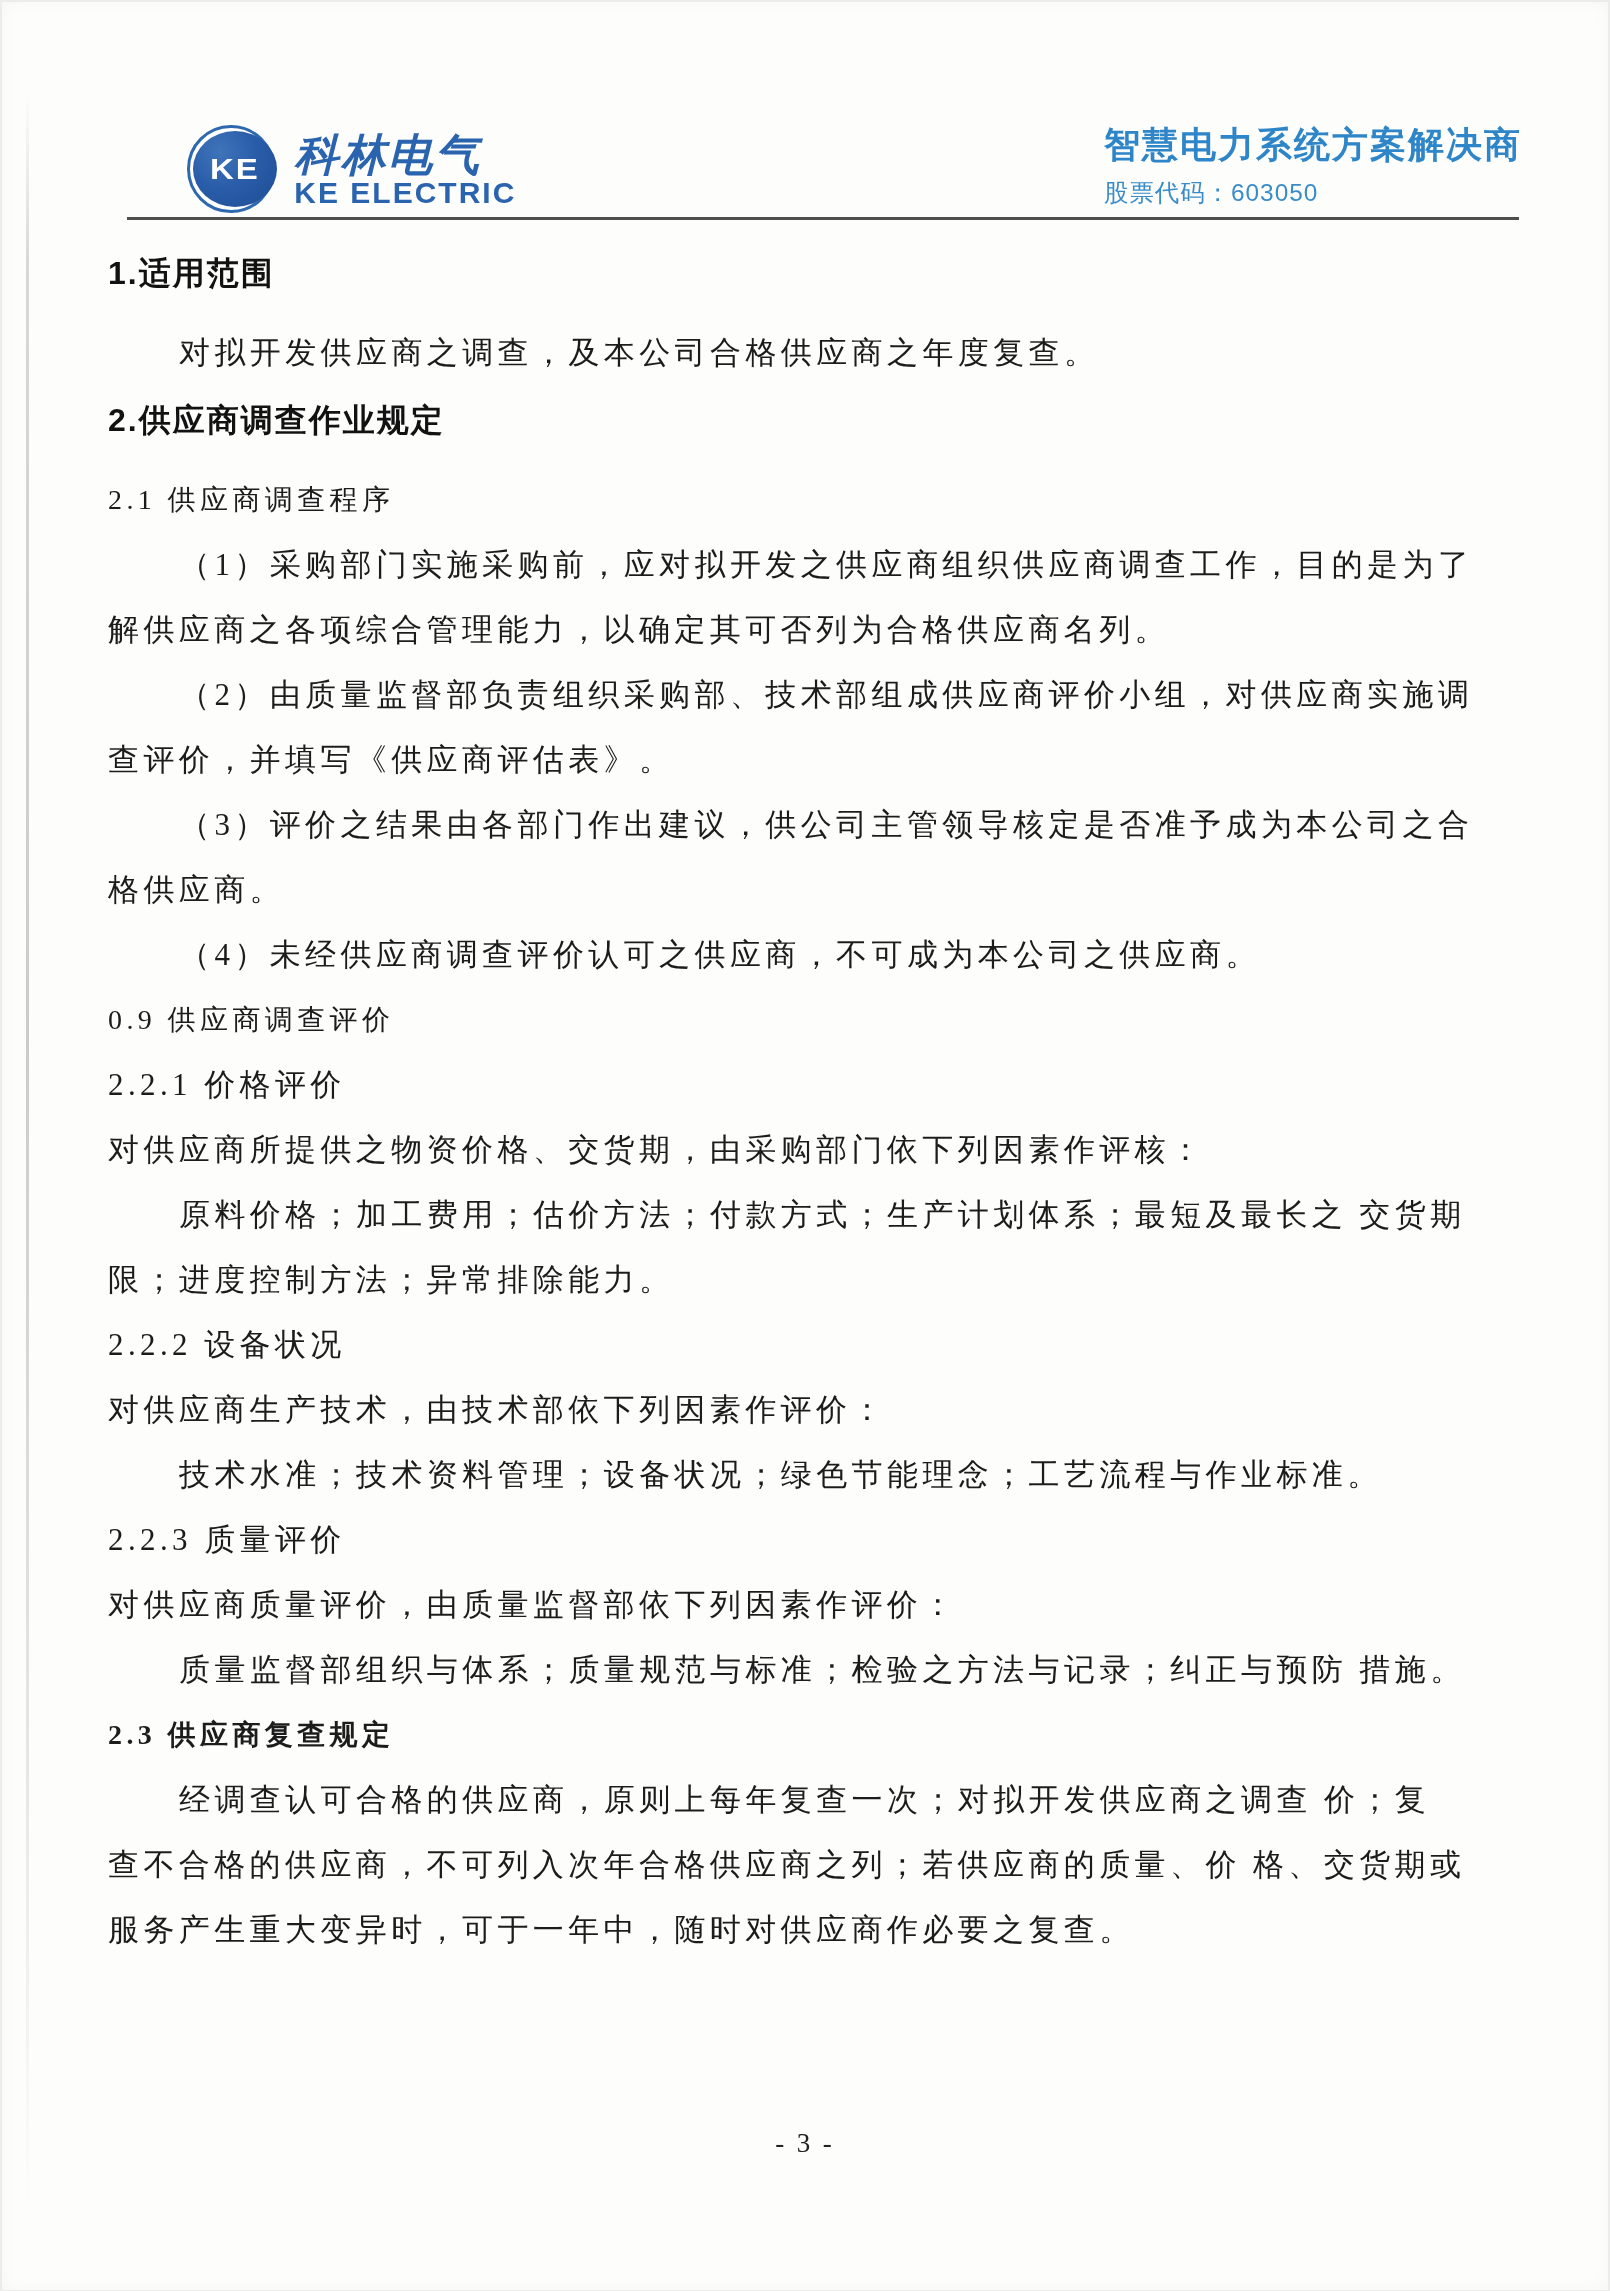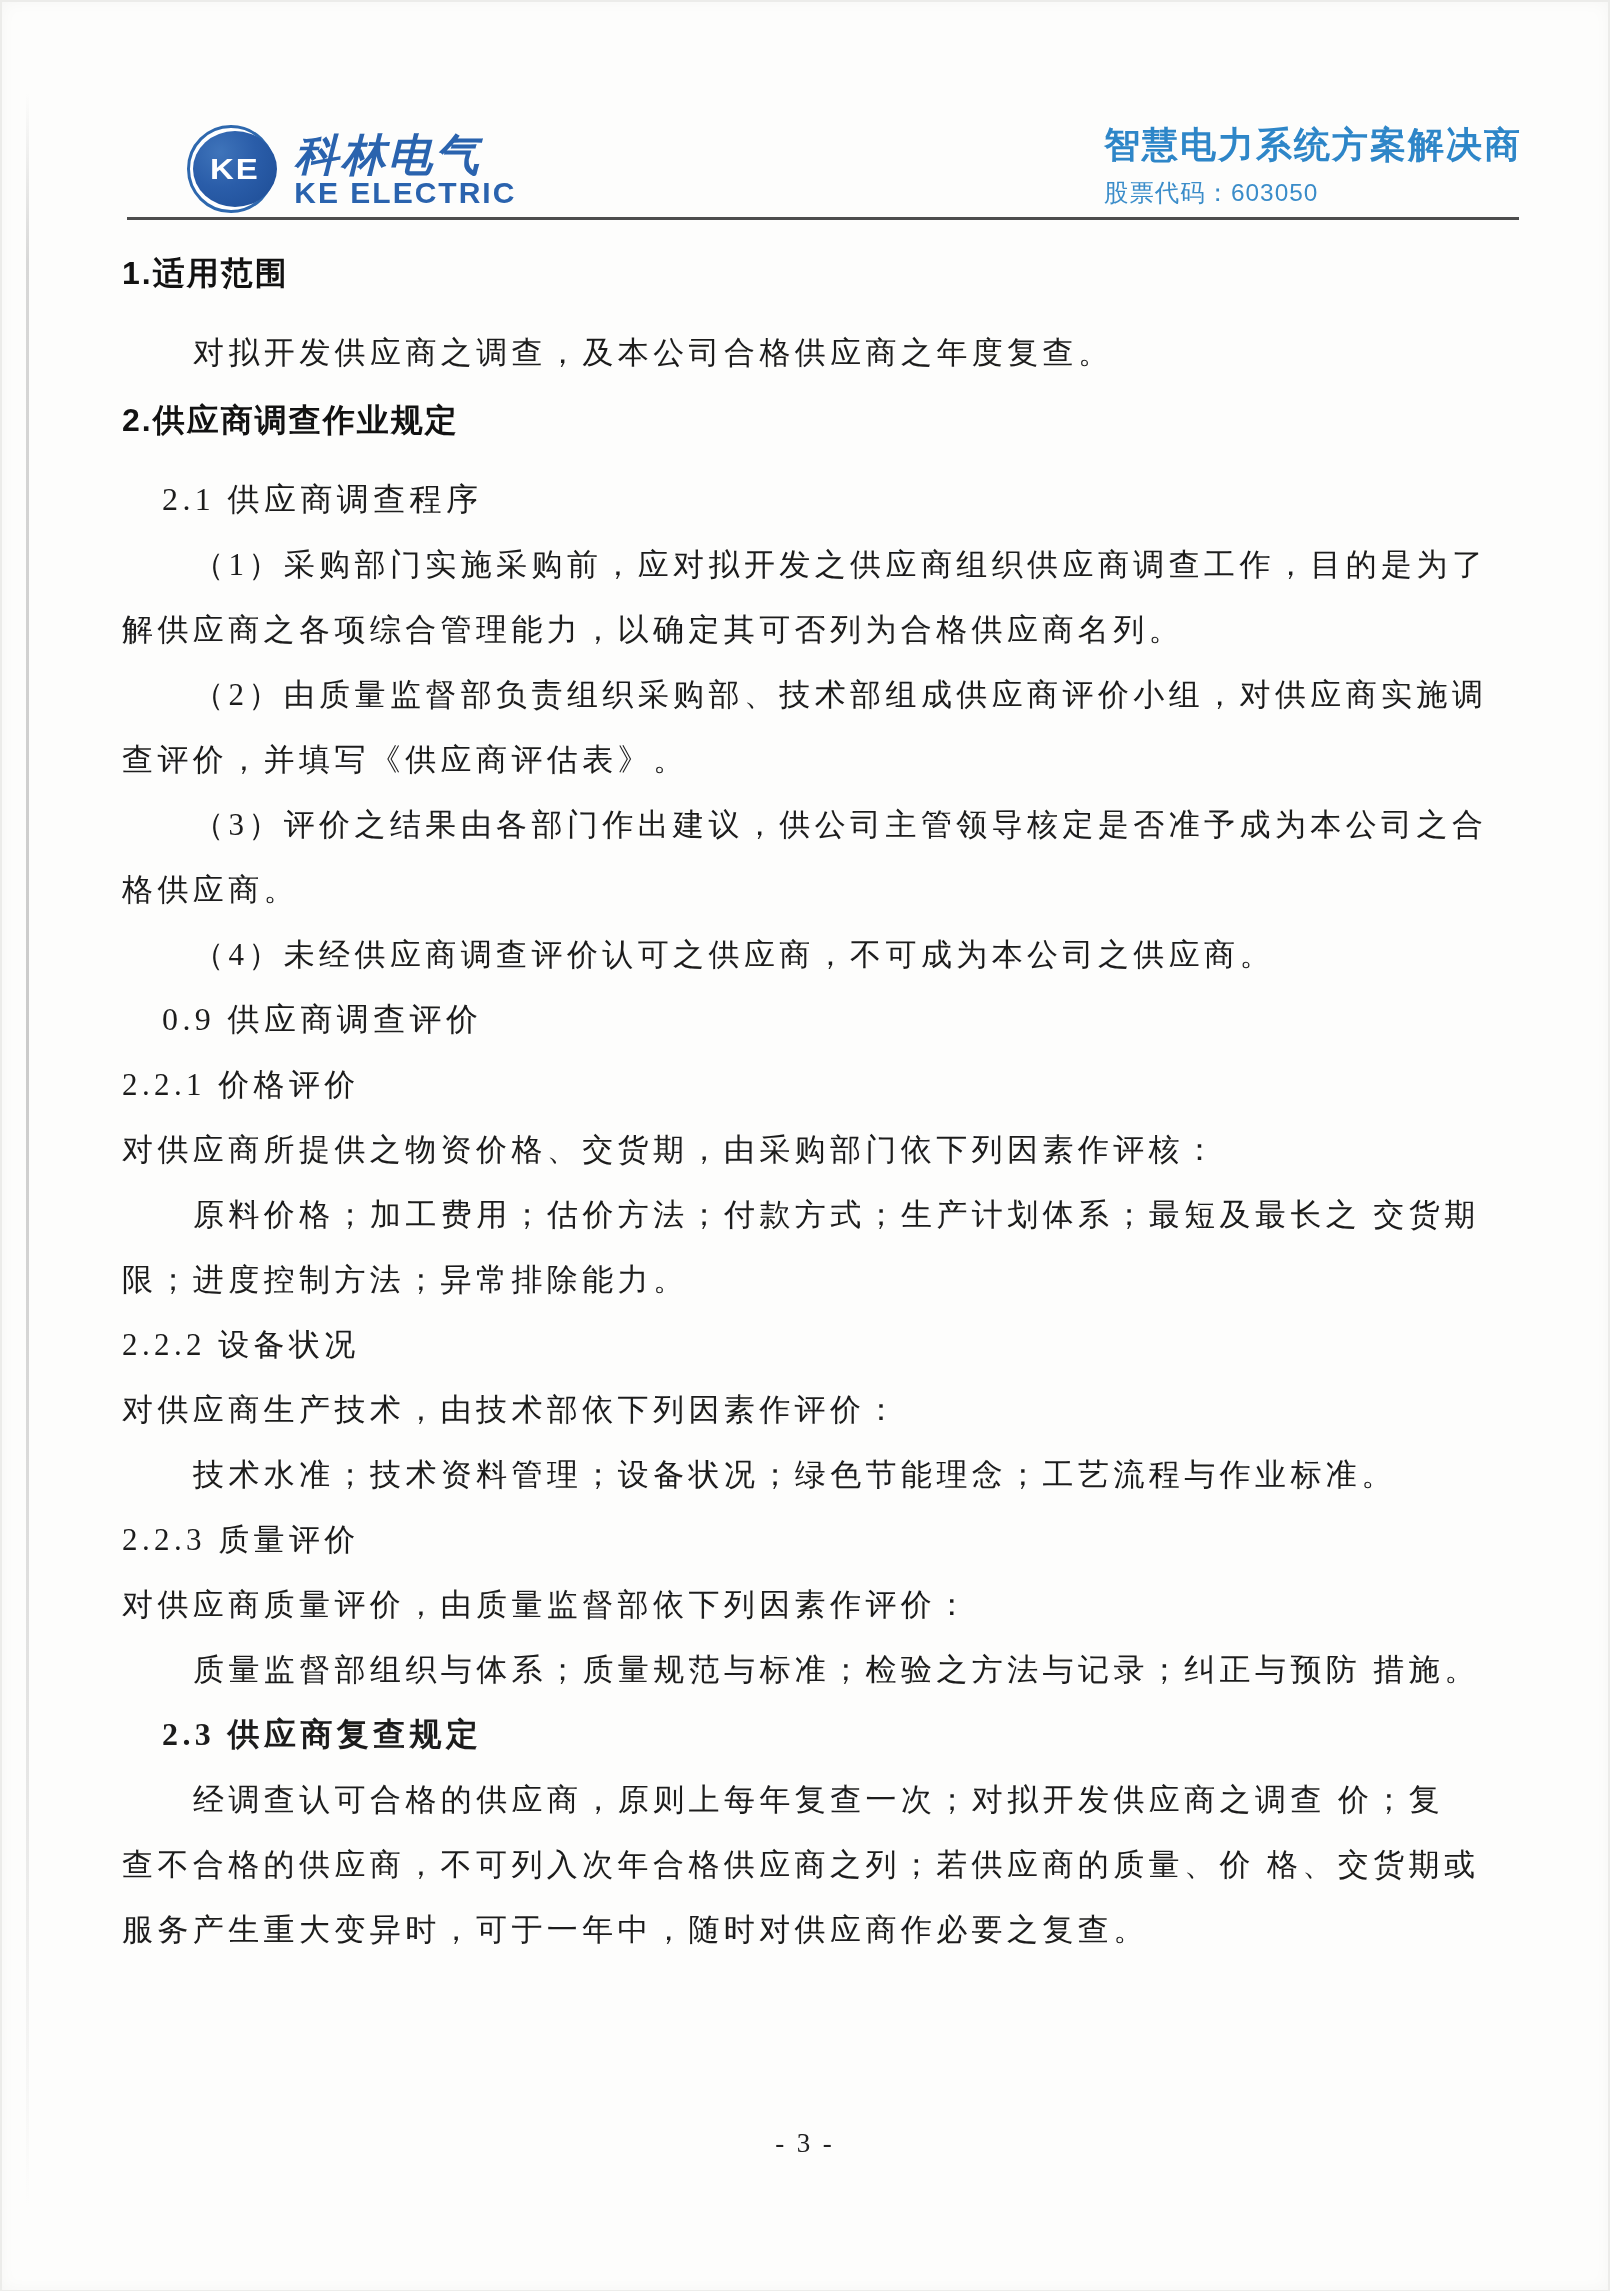--- a/index.html
+++ b/index.html
@@ -50,32 +50,32 @@
   }
   .stock-code{
     font-family:"Liberation Sans","DejaVu Sans",sans-serif;
     font-size:24.4px;line-height:29px;color:#3a8cc9;letter-spacing:1px;margin-top:11.7px;
   }
   .header-rule{
     position:absolute;top:217px;left:127px;width:1392px;height:2.9px;background:#4d4d4d;
   }
   
   .doc{
-    position:absolute;top:237px;left:122px;width:1399px;color:#1c1c1c;
+    position:absolute;top:237px;left:108px;width:1399px;color:#1c1c1c;
   }
   .line{
     height:65px;line-height:65px;font-size:31px;letter-spacing:4.4px;
     white-space:nowrap;overflow:visible;
   }
   .line.h1{
     font-family:"Liberation Sans","DejaVu Sans",sans-serif;
     font-weight:700;font-size:32px;letter-spacing:2px;color:#121212;
     margin-top:3.9px;margin-bottom:13.7px;
   }
-  .line.h2{font-size:32px;margin-left:40px;}
+  .line.h2{font-size:28px;}
   .line.h2.bold{font-weight:700;}
   .line.h3{font-size:31px;}
   .line.indent{padding-left:71px;}
   
   .footer{
     position:absolute;top:2128px;left:0;width:100%;text-align:center;
     font-size:27px;letter-spacing:2.9px;color:#222;
   }
 </style>
 </head>

